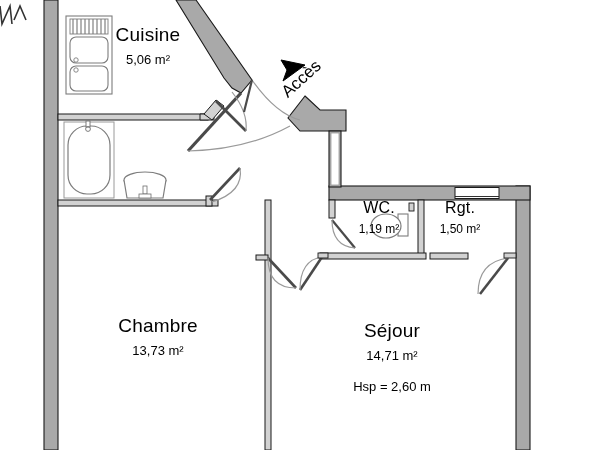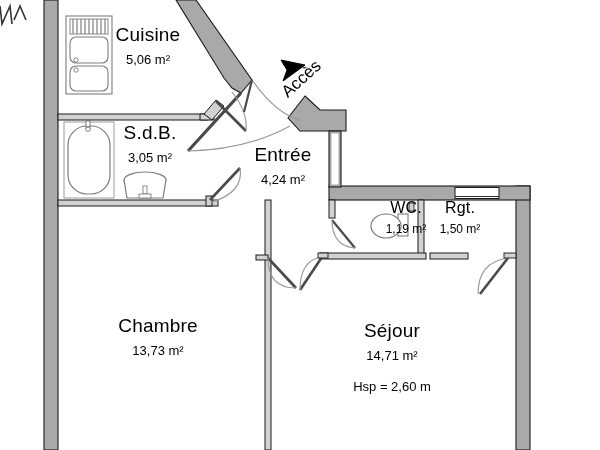--- a/index.html
+++ b/index.html
@@ -200,31 +200,23 @@
       <path d="M 0 6 L 2 24 L 10 6 L 12 24" fill="none" stroke="#333333" stroke-width="1.6"></path>
       <path d="M 14 20 L 20 6 L 26 20" fill="none" stroke="#333333" stroke-width="1.6"></path>
     </g>
   </svg>
 
   <div class="room-label" style="left:148px; top:24px;">
     <div class="room-name">Cuisine</div>
     <div class="room-area">5,06 m²</div>
   </div>
 
-  <div class="room-label" style="left:150px; top:122px;">
-    <div class="room-name">S.d.B.</div>
-    <div class="room-area">3,05 m²</div>
-  </div>
-
-  <div class="room-label" style="left:283px; top:144px;">
-    <div class="room-name">Entrée</div>
-    <div class="room-area">4,24 m²</div>
-  </div>
-
-  <div class="room-label small" style="left:406px; top:197px;">
+
+
+  <div class="room-label small" style="left:379px; top:197px;">
     <div class="room-name">WC.</div>
     <div class="room-area">1,19 m²</div>
   </div>
 
   <div class="room-label small" style="left:460px; top:197px;">
     <div class="room-name">Rgt.</div>
     <div class="room-area">1,50 m²</div>
   </div>
 
   <div class="room-label" style="left:158px; top:315px;">

